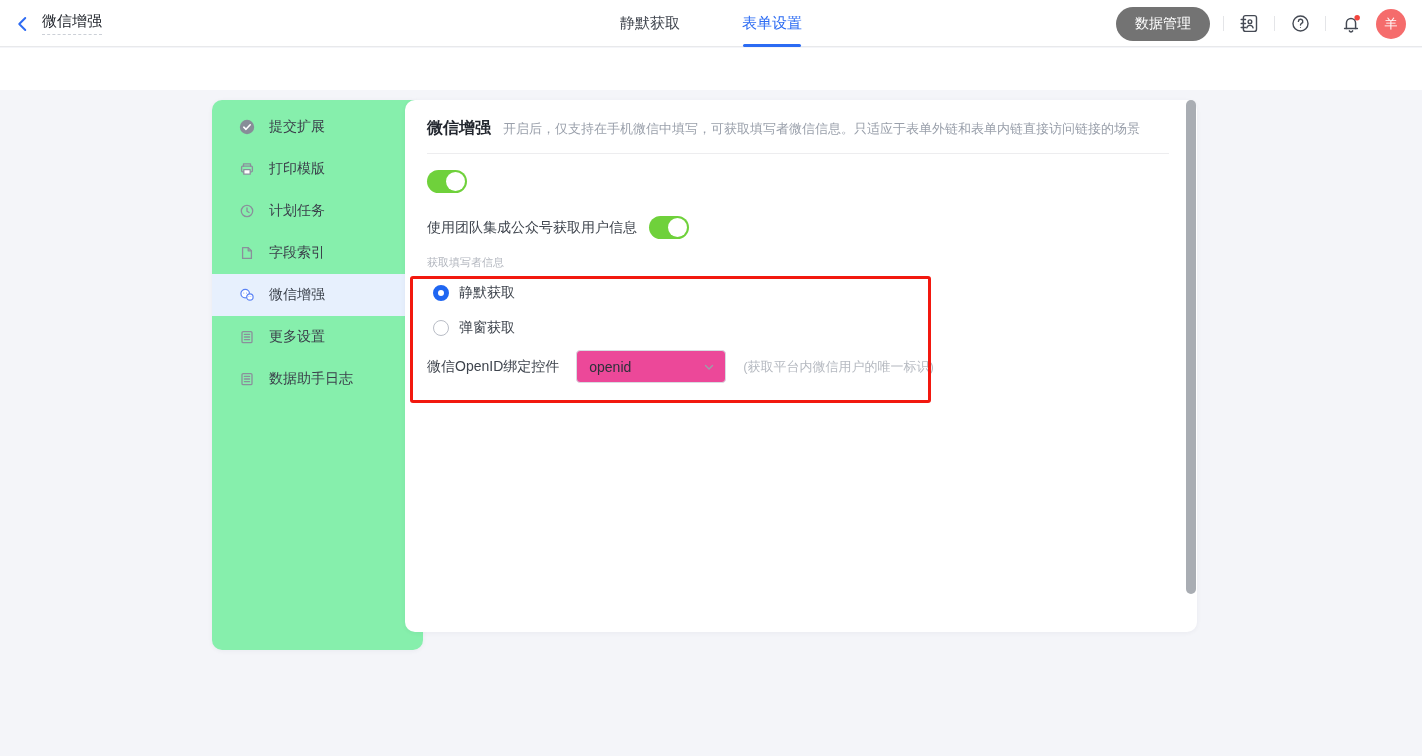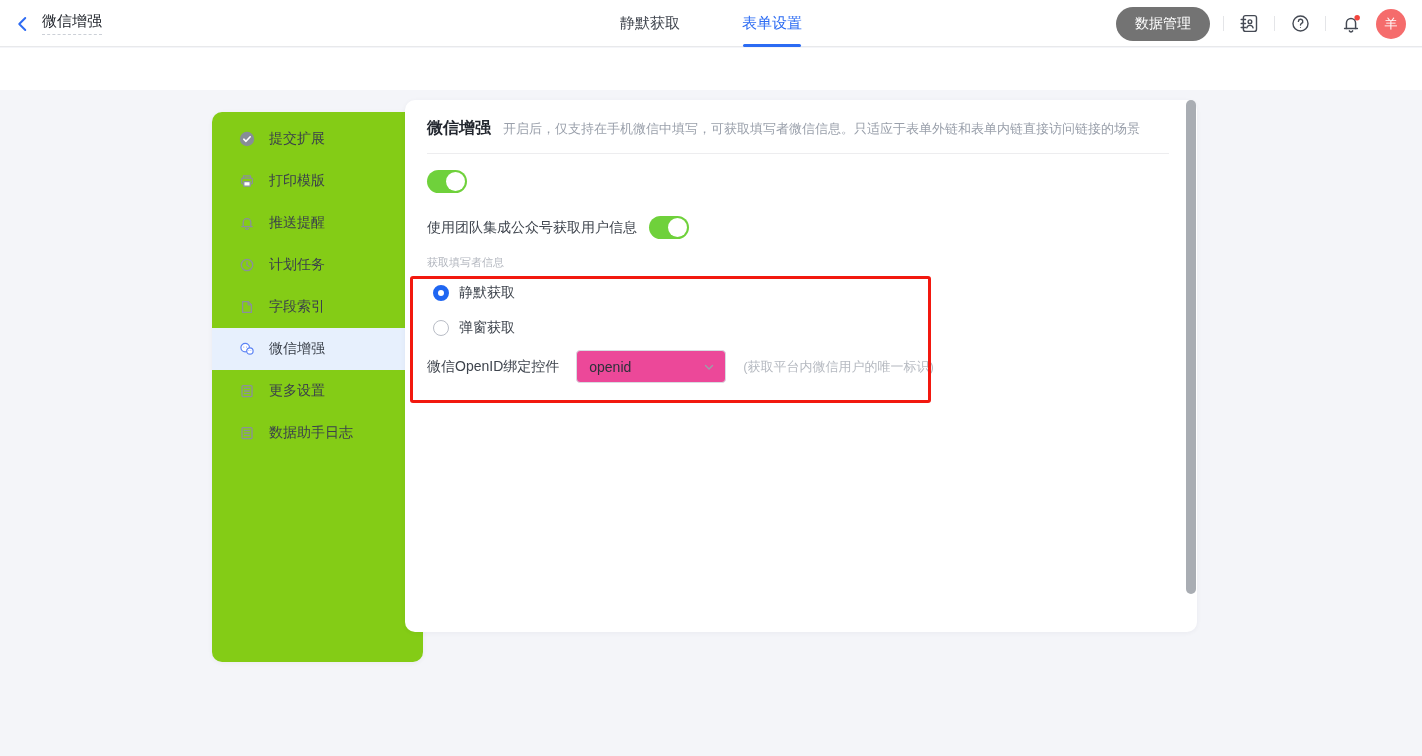--- a/index.html
+++ b/index.html
@@ -26,21 +26,21 @@
               font-size:14px; cursor:pointer; font-family:inherit; }
   .vdiv{ width:1px; height:15px; background:#e4e5e8; display:inline-block; }
   .hicon{ width:24px; height:24px; display:flex; align-items:center; justify-content:center;
           cursor:pointer; position:relative; }
   .avatar{ width:30px; height:30px; border-radius:50%; background:#f56c6c; color:#fff;
            display:flex; align-items:center; justify-content:center; font-size:13px; cursor:pointer; }
 
   .substrip{ position:absolute; top:48px; left:0; right:0; height:42px; background:#fff; }
 
   
-  .sidebar{ position:absolute; left:212px; top:112px; width:211px; height:550px; background:#84cc16;
+  .sidebar{ position:absolute; left:212px; top:100px; width:211px; height:550px; background:#86efac;
             border-radius:10px; box-shadow:0 1px 5px rgba(30,40,70,.05); padding-top:6px; }
   .side-item{ height:42px; display:flex; align-items:center; padding-left:27px; gap:14px;
               font-size:14px; color:#3b414b; cursor:pointer; }
   .side-item.active{ background:#e7f0fd; }
   .side-item .ic{ width:16px; height:16px; display:flex; }
 
   
   .main-card{ position:absolute; left:405px; top:100px; width:792px; height:532px; background:#fff;
               border-radius:10px; box-shadow:0 1px 5px rgba(30,40,70,.05); }
   .mc-head{ position:absolute; left:22px; top:18px; display:flex; align-items:baseline; gap:12px; }
@@ -154,30 +154,20 @@
             <path d="M4.5 5.2V2.8h7v2.4"></path>
             <rect x="2.6" y="5.2" width="10.8" height="5.6" rx="1"></rect>
             <rect x="4.8" y="8.6" width="6.4" height="4.6" fill="#fff"></rect>
           </svg>
       </span>
       <span>打印模版</span>
     </div>
     <div class="side-item">
       <span class="ic">
         <svg width="16" height="16" viewBox="0 0 16 16" fill="none" stroke="#8a909b" stroke-width="1.3" stroke-linecap="round" stroke-linejoin="round">
-            <path d="M2.8 11.6h10.4"></path>
-            <path d="M4.2 11.6V7.4a3.8 3.8 0 0 1 7.6 0v4.2"></path>
-            <path d="M6.6 13.3a1.5 1.5 0 0 0 2.8 0"></path>
-          </svg>
-      </span>
-      <span>推送提醒</span>
-    </div>
-    <div class="side-item">
-      <span class="ic">
-        <svg width="16" height="16" viewBox="0 0 16 16" fill="none" stroke="#8a909b" stroke-width="1.3" stroke-linecap="round" stroke-linejoin="round">
             <circle cx="8" cy="8" r="5.7"></circle>
             <path d="M8 4.9v3.3l2.1 1.3"></path>
           </svg>
       </span>
       <span>计划任务</span>
     </div>
     <div class="side-item">
       <span class="ic">
         <svg width="16" height="16" viewBox="0 0 16 16" fill="none" stroke="#8a909b" stroke-width="1.3" stroke-linecap="round" stroke-linejoin="round">
             <path d="M3.6 2.6h5.6l3.2 3.2v7.6H3.6z"></path>

